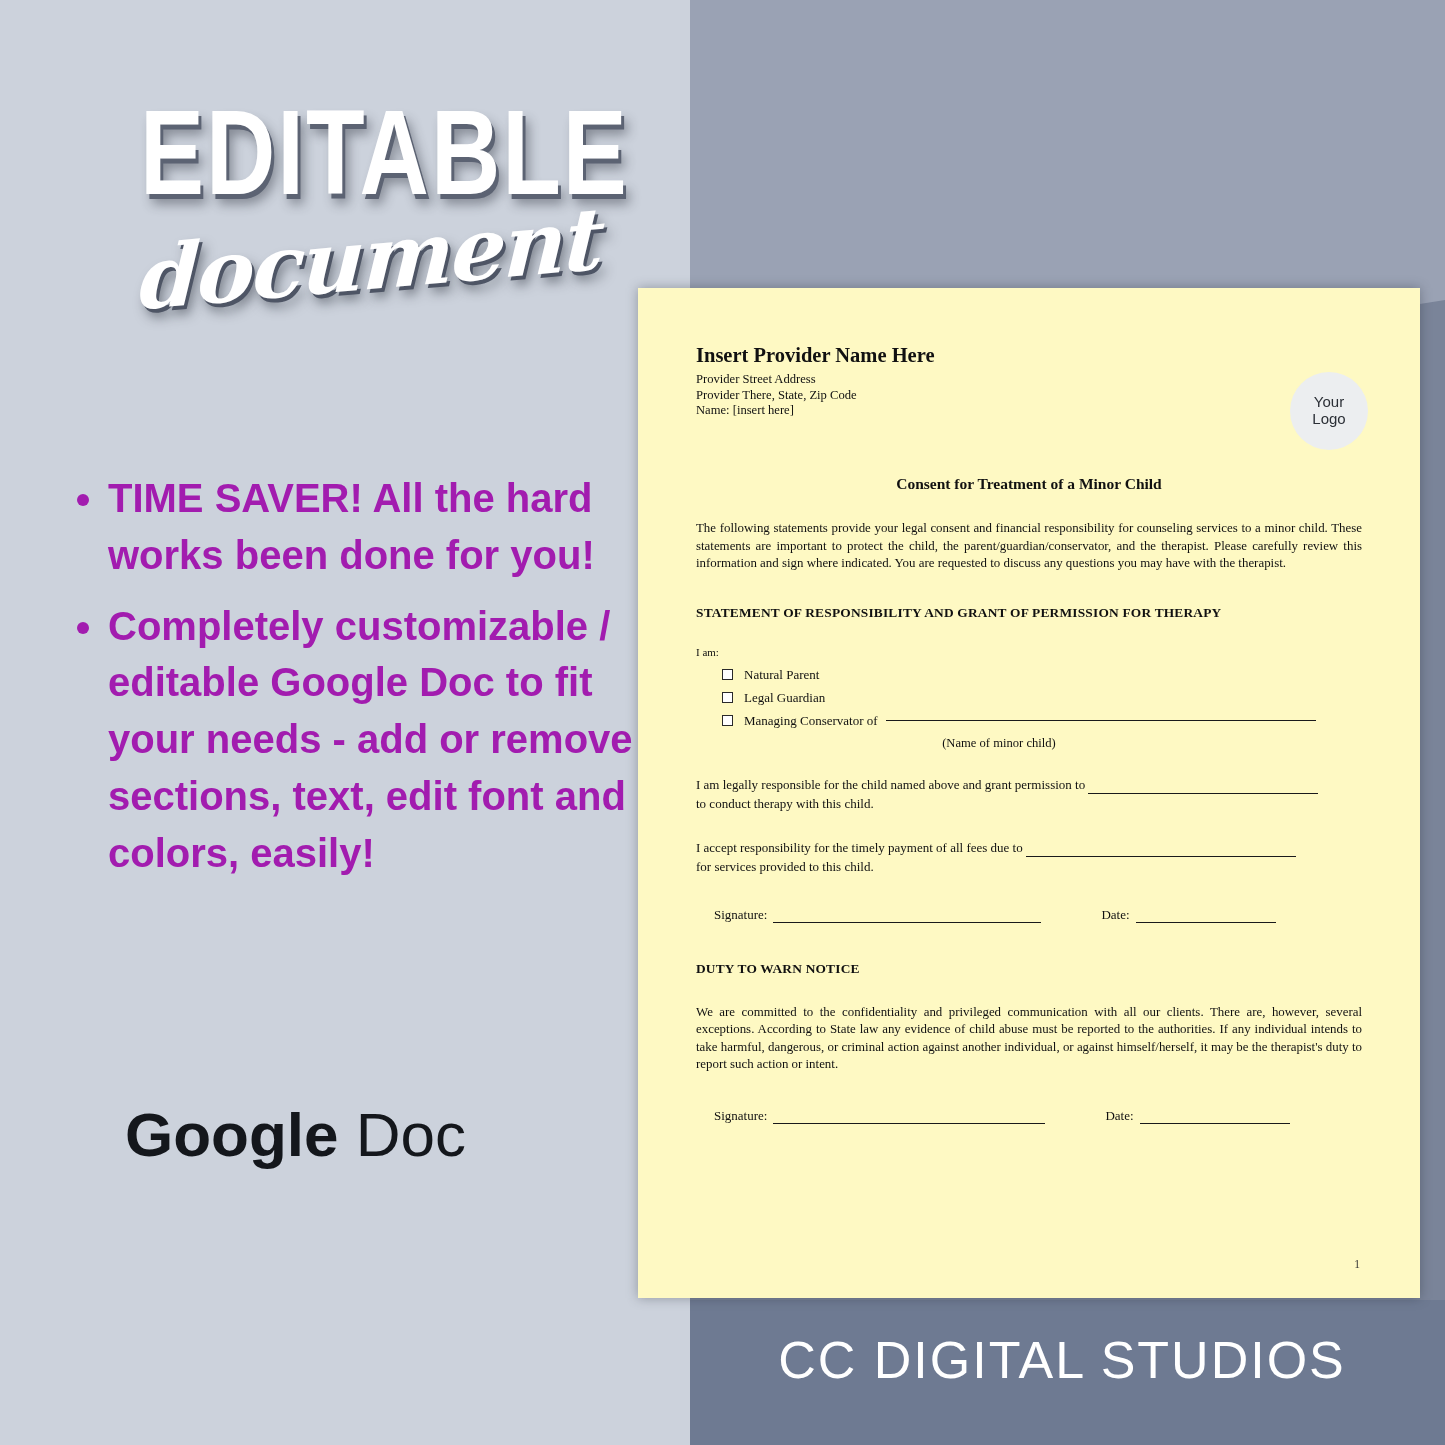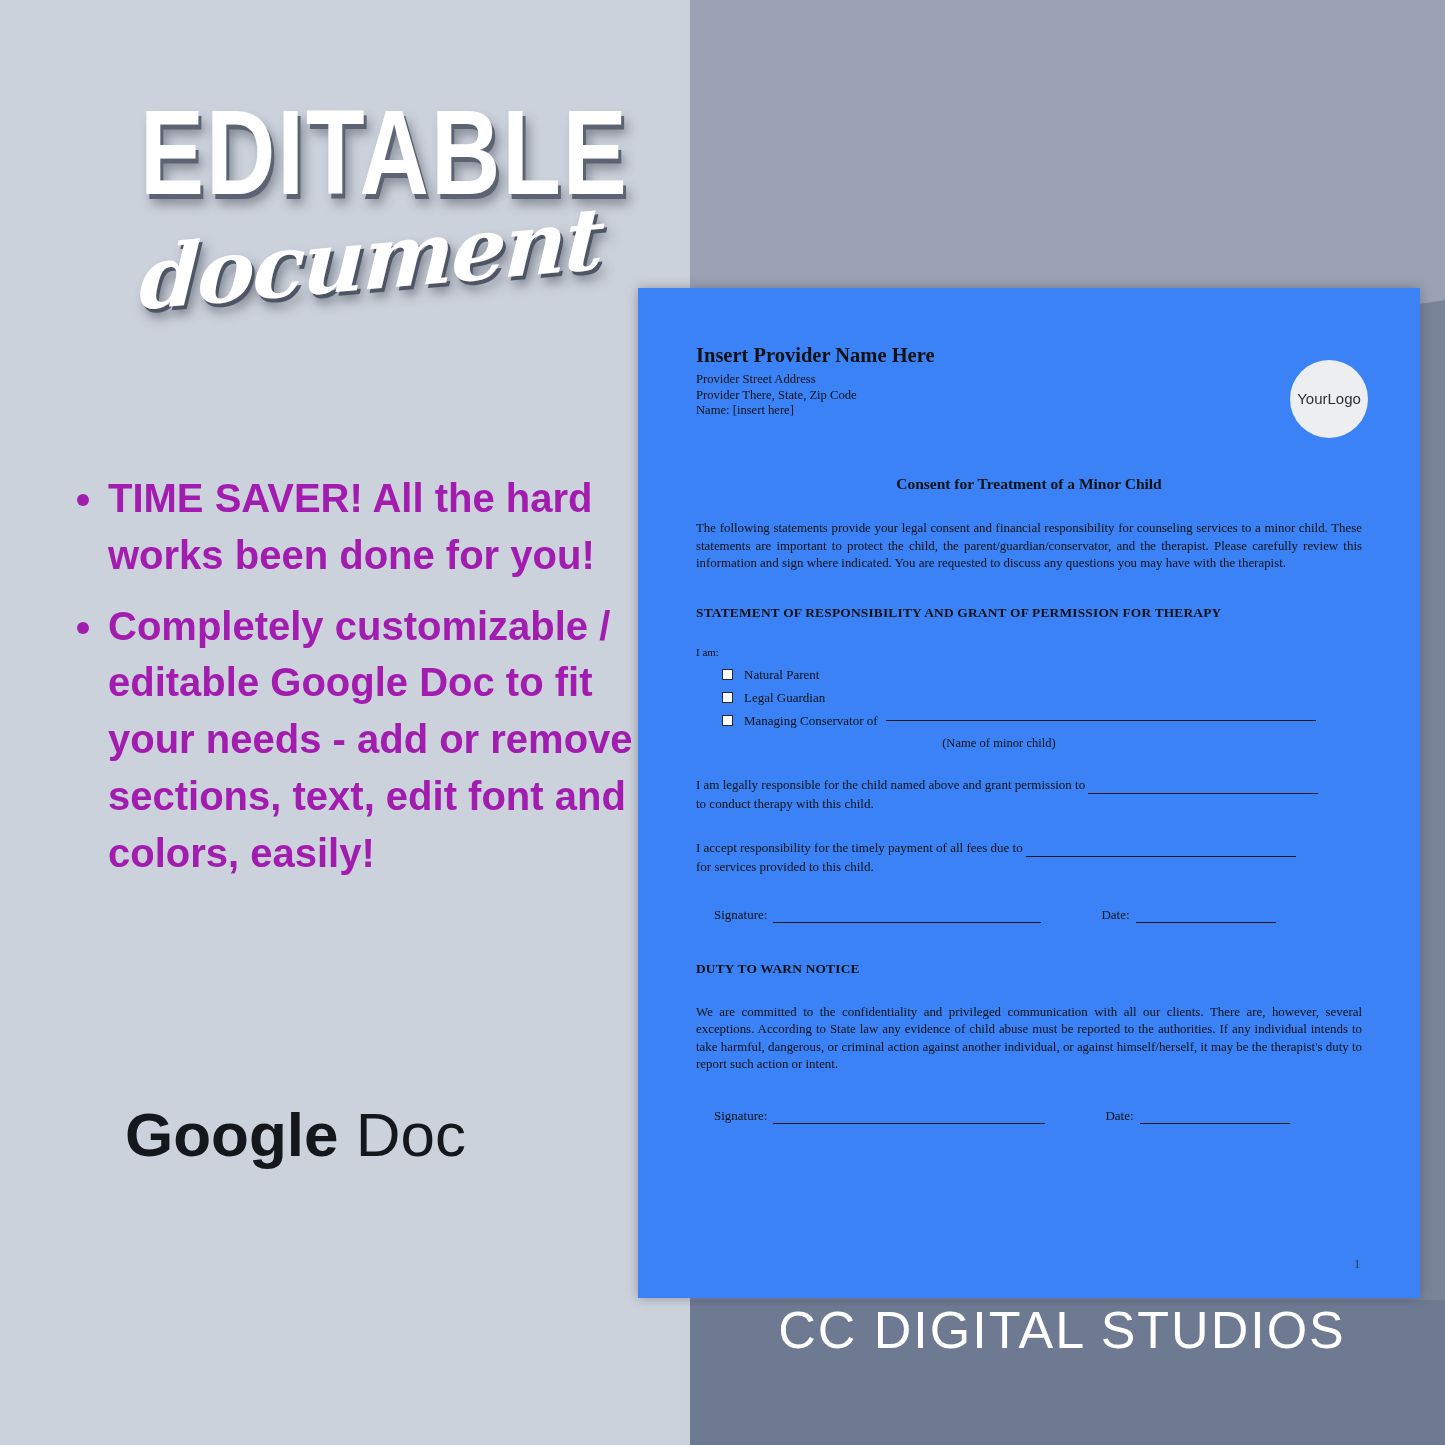--- a/index.html
+++ b/index.html
@@ -74,51 +74,51 @@
   }
 
   .google-doc {
     position:absolute; left:125px; top:1099px;
     font-size:62px; color:#14171c;
   }
   .google-doc .bold { font-weight:bold; }
   .google-doc .light { font-weight:normal; }
 
   .brand {
-    position:absolute; left:690px; top:1300px; width:744px;
+    position:absolute; left:690px; top:1330px; width:744px;
     text-align:center;
     color:#ffffff;
     font-size:52px;
     letter-spacing:2px;
   }
 
   
   .doc-shadow {
     position:absolute; left:638px; top:288px; width:782px; height:1010px;
     background:rgba(30,35,45,0.35);
     filter:blur(6px);
   }
   .doc {
     position:absolute; left:638px; top:288px; width:782px; height:1010px;
-    background:#3b82f6;
+    background:#fef9c3;
     font-family:"Liberation Serif", serif;
     color:#111;
     padding:56px 58px 30px 58px;
     overflow:hidden;
   }
   .doc-header { position:relative; }
   .provider-name {
     font-size:20.5px; font-weight:bold; margin:0 0 5px 0;
   }
   .provider-line { font-size:12.6px; line-height:1.25; }
   .logo-circle {
-    position:absolute; right:-6px; top:16px;
+    position:absolute; right:-6px; top:28px;
     width:78px; height:78px; border-radius:50%;
     background:#eceef0;
-    display:flex; align-items:center; justify-content:center;
+    display:flex; flex-direction:column; align-items:center; justify-content:center;
     font-family:"Liberation Sans", sans-serif;
     font-size:15px; color:#2b2f36; line-height:1.12;
   }
   .doc-title {
     text-align:center; font-weight:bold; font-size:15.5px;
     margin:56px 0 0 0;
   }
   .doc-para {
     font-size:12.9px; line-height:1.36; text-align:justify;
     margin:27px 0 0 0;

